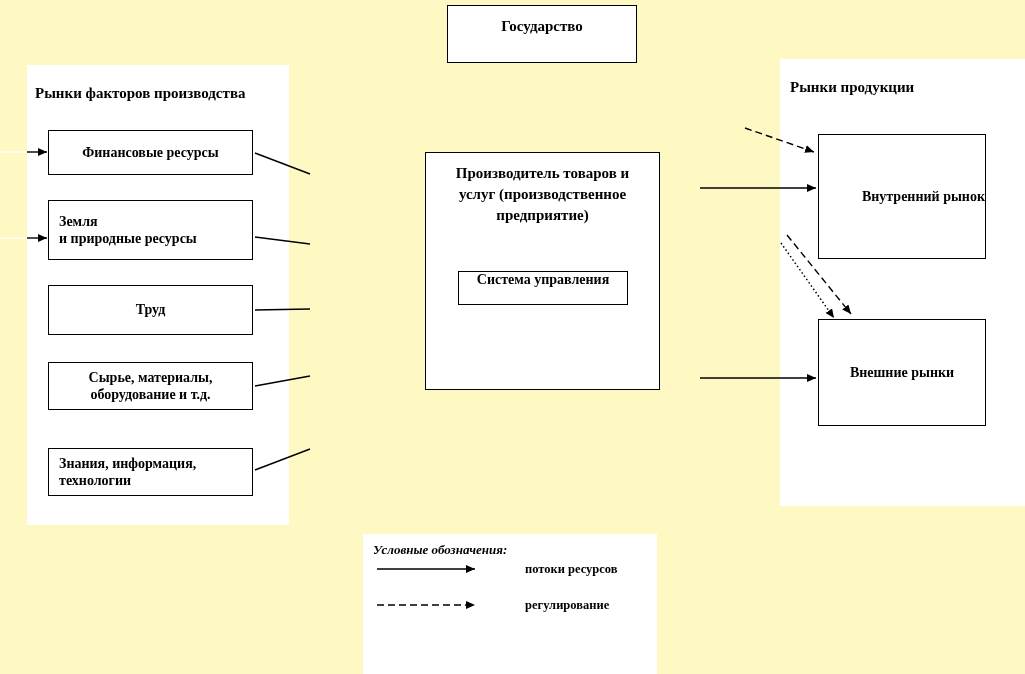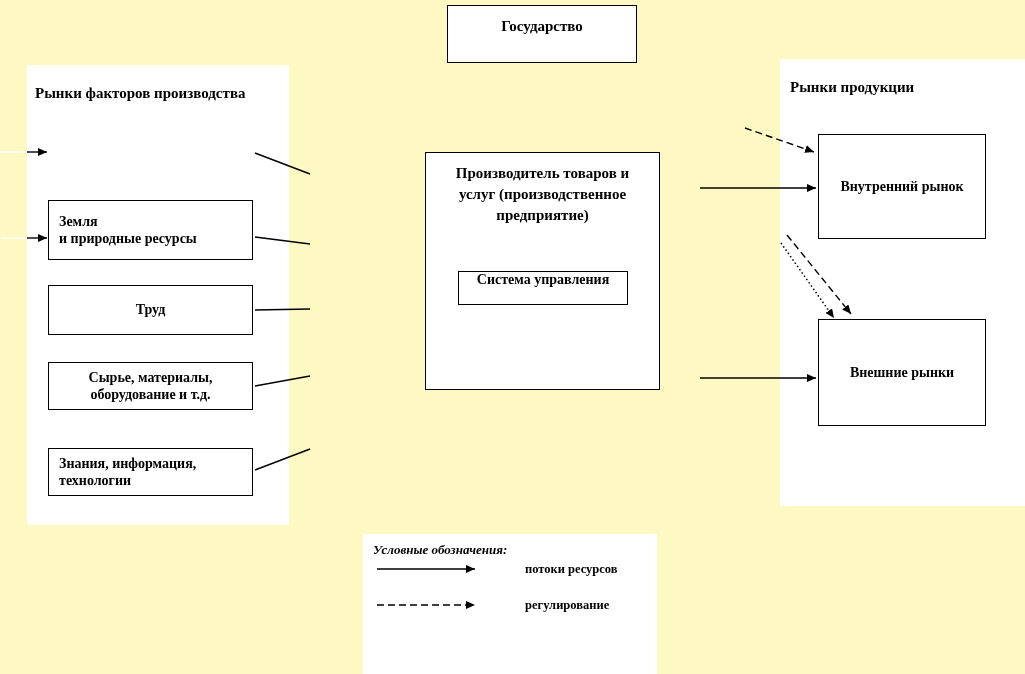--- a/index.html
+++ b/index.html
@@ -31,21 +31,21 @@
   .producer { left:425px; top:152px; width:235px; height:238px; padding:10px 12px 0 12px;
               text-align:center; font-size:15px; font-weight:bold; }
   .producer-label { white-space:pre-line; line-height:1.4; }
   .subsystem { left:32px; top:118px; width:170px; height:34px; display:flex; align-items:flex-start;
                justify-content:center; font-size:14px; font-weight:bold; }
 
   .right-panel { left:780px; top:59px; width:245px; height:447px; }
   .right-panel .panel-title { left:10px; top:20px; }
   .rbox { left:38px; width:168px; display:flex; align-items:center; justify-content:center;
           text-align:center; font-size:14px; font-weight:bold; }
-  .r1 { top:75px;  height:105px; }
+  .r1 { top:75px;  height:125px;justify-content:flex-end; }
   .r2 { top:260px; height:107px; }
 
   .overlay { position:absolute; left:0; top:0; pointer-events:none; }
 
   .legend { position:absolute; left:363px; top:534px; width:294px; height:169px; background:#fff; }
   .legend-title { position:absolute; left:10px; top:8px; font-size:13px; font-weight:bold; font-style:italic; }
   .legend-row { position:absolute; left:12px; width:345px; height:14px; display:flex; align-items:center; }
   .lr1 { top:28px; } .lr2 { top:64px; } .lr3 { top:93px; }
   .legend-row svg { flex:0 0 110px; }
   .legend-label { margin-left:40px; font-size:12.5px; font-weight:bold; white-space:nowrap; }
@@ -56,20 +56,23 @@
 <body>
 
 <div class="canvas">
 
   <div class="box state">
     <span>Государство</span>
   </div>
 
   <div class="panel left-panel">
     <div class="panel-title">Рынки факторов производства</div>
+    <div class="box fbox f1 center">
+      <span>Финансовые ресурсы</span>
+    </div>
     <div class="box fbox f2 leftal">
       <span>Земля
 и природные ресурсы</span>
     </div>
     <div class="box fbox f3 center">
       <span>Труд</span>
     </div>
     <div class="box fbox f4 center">
       <span>Сырье, материалы,
 оборудование и т.д.</span>

